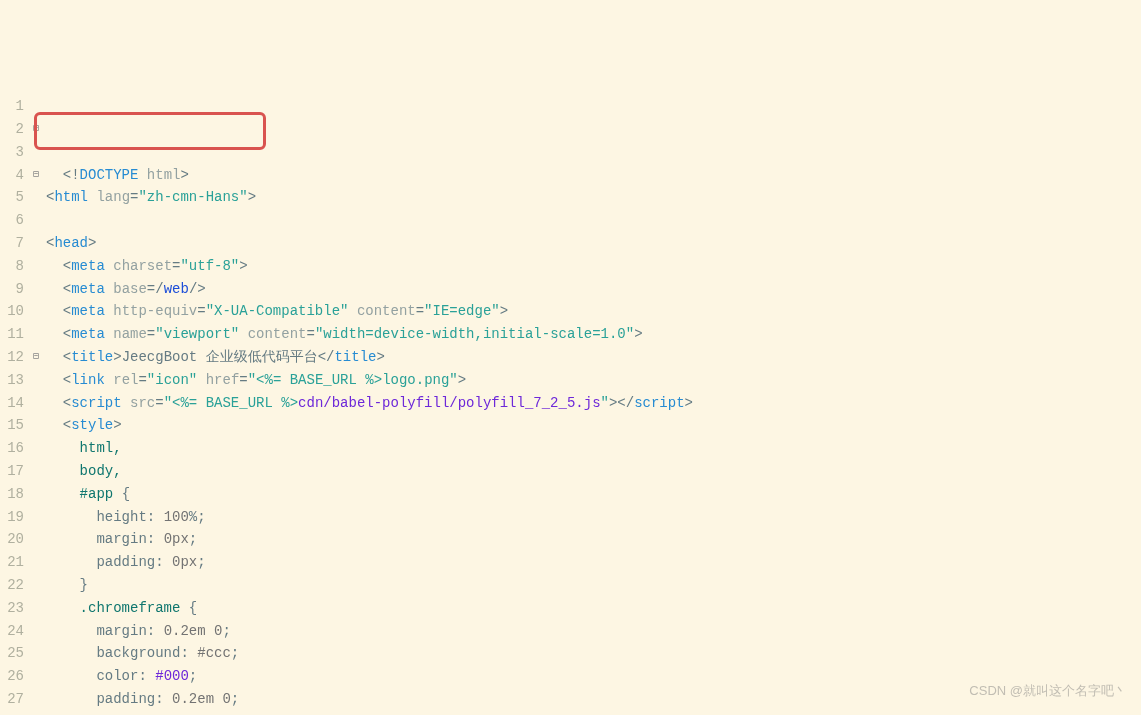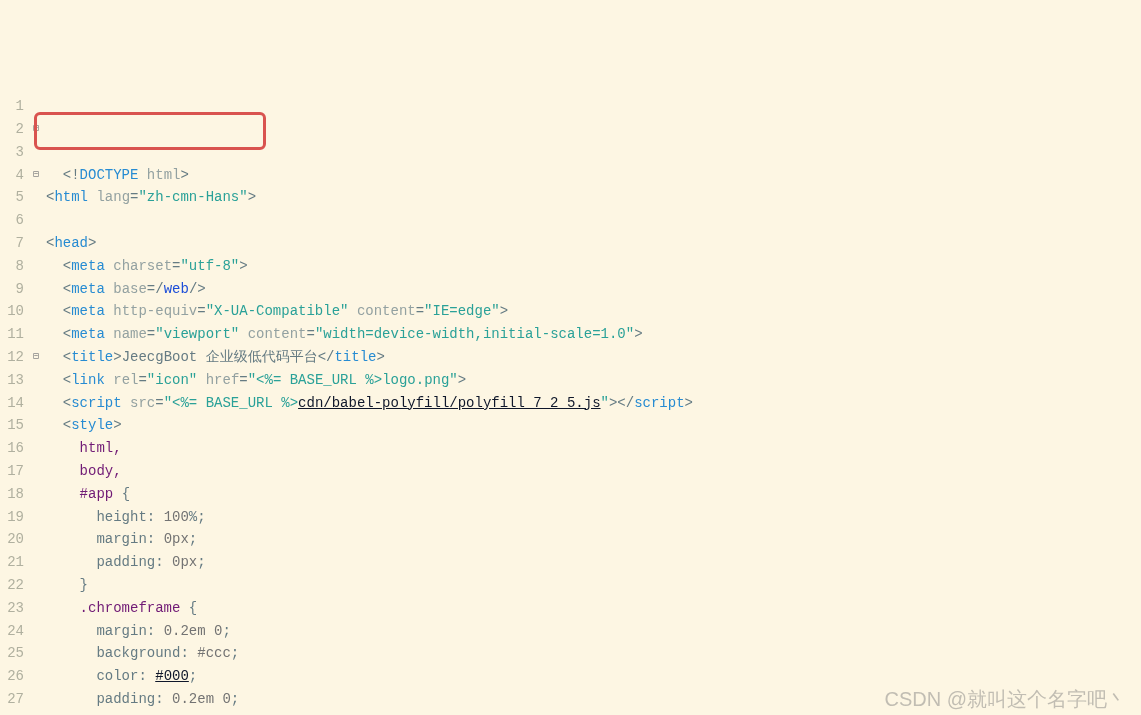--- a/index.html
+++ b/index.html
@@ -47,39 +47,39 @@
     flex: 1;
     padding: 4px 0 0 4px;
     background: #fdf6e3;
     position: relative;
   }
   .ln { display:block; height: 22.8px; line-height: 22.8px; }
   .c-tag { color: #268bd2; text-align: center; }
   .c-attr { color: #93a1a1; }
   .c-str { color: #2aa198; }
   .c-op { color: #657b83; }
-  .c-sel { color: #701a75; }
+  .c-sel { color: #0f766e; }
   .c-sel2 { color: #1d4ed8; }
   .c-prop { color: #657b83; }
   .c-val { color: #737373; }
   .c-brace { color: #657b83; }
-  .c-link { color: #0f172a; text-decoration: underline; }
+  .c-link { color: #6d28d9; }
   .highlight-box {
     position: absolute;
     border: 3px solid #d9534f;
     border-radius: 6px;
     pointer-events: none;
   }
   .watermark {
     position: absolute;
     right: 14px;
-    bottom: 4px;
+    bottom: 12px;
     color: rgba(120,120,120,0.45);
     font-family: Arial, sans-serif;
-    font-size: 20px;
+    font-size: 13px;
     z-index: 200;
     pointer-events: none;
   }
 </style>
 </head>
 <body>
 
 
 
 <div class="editor">

